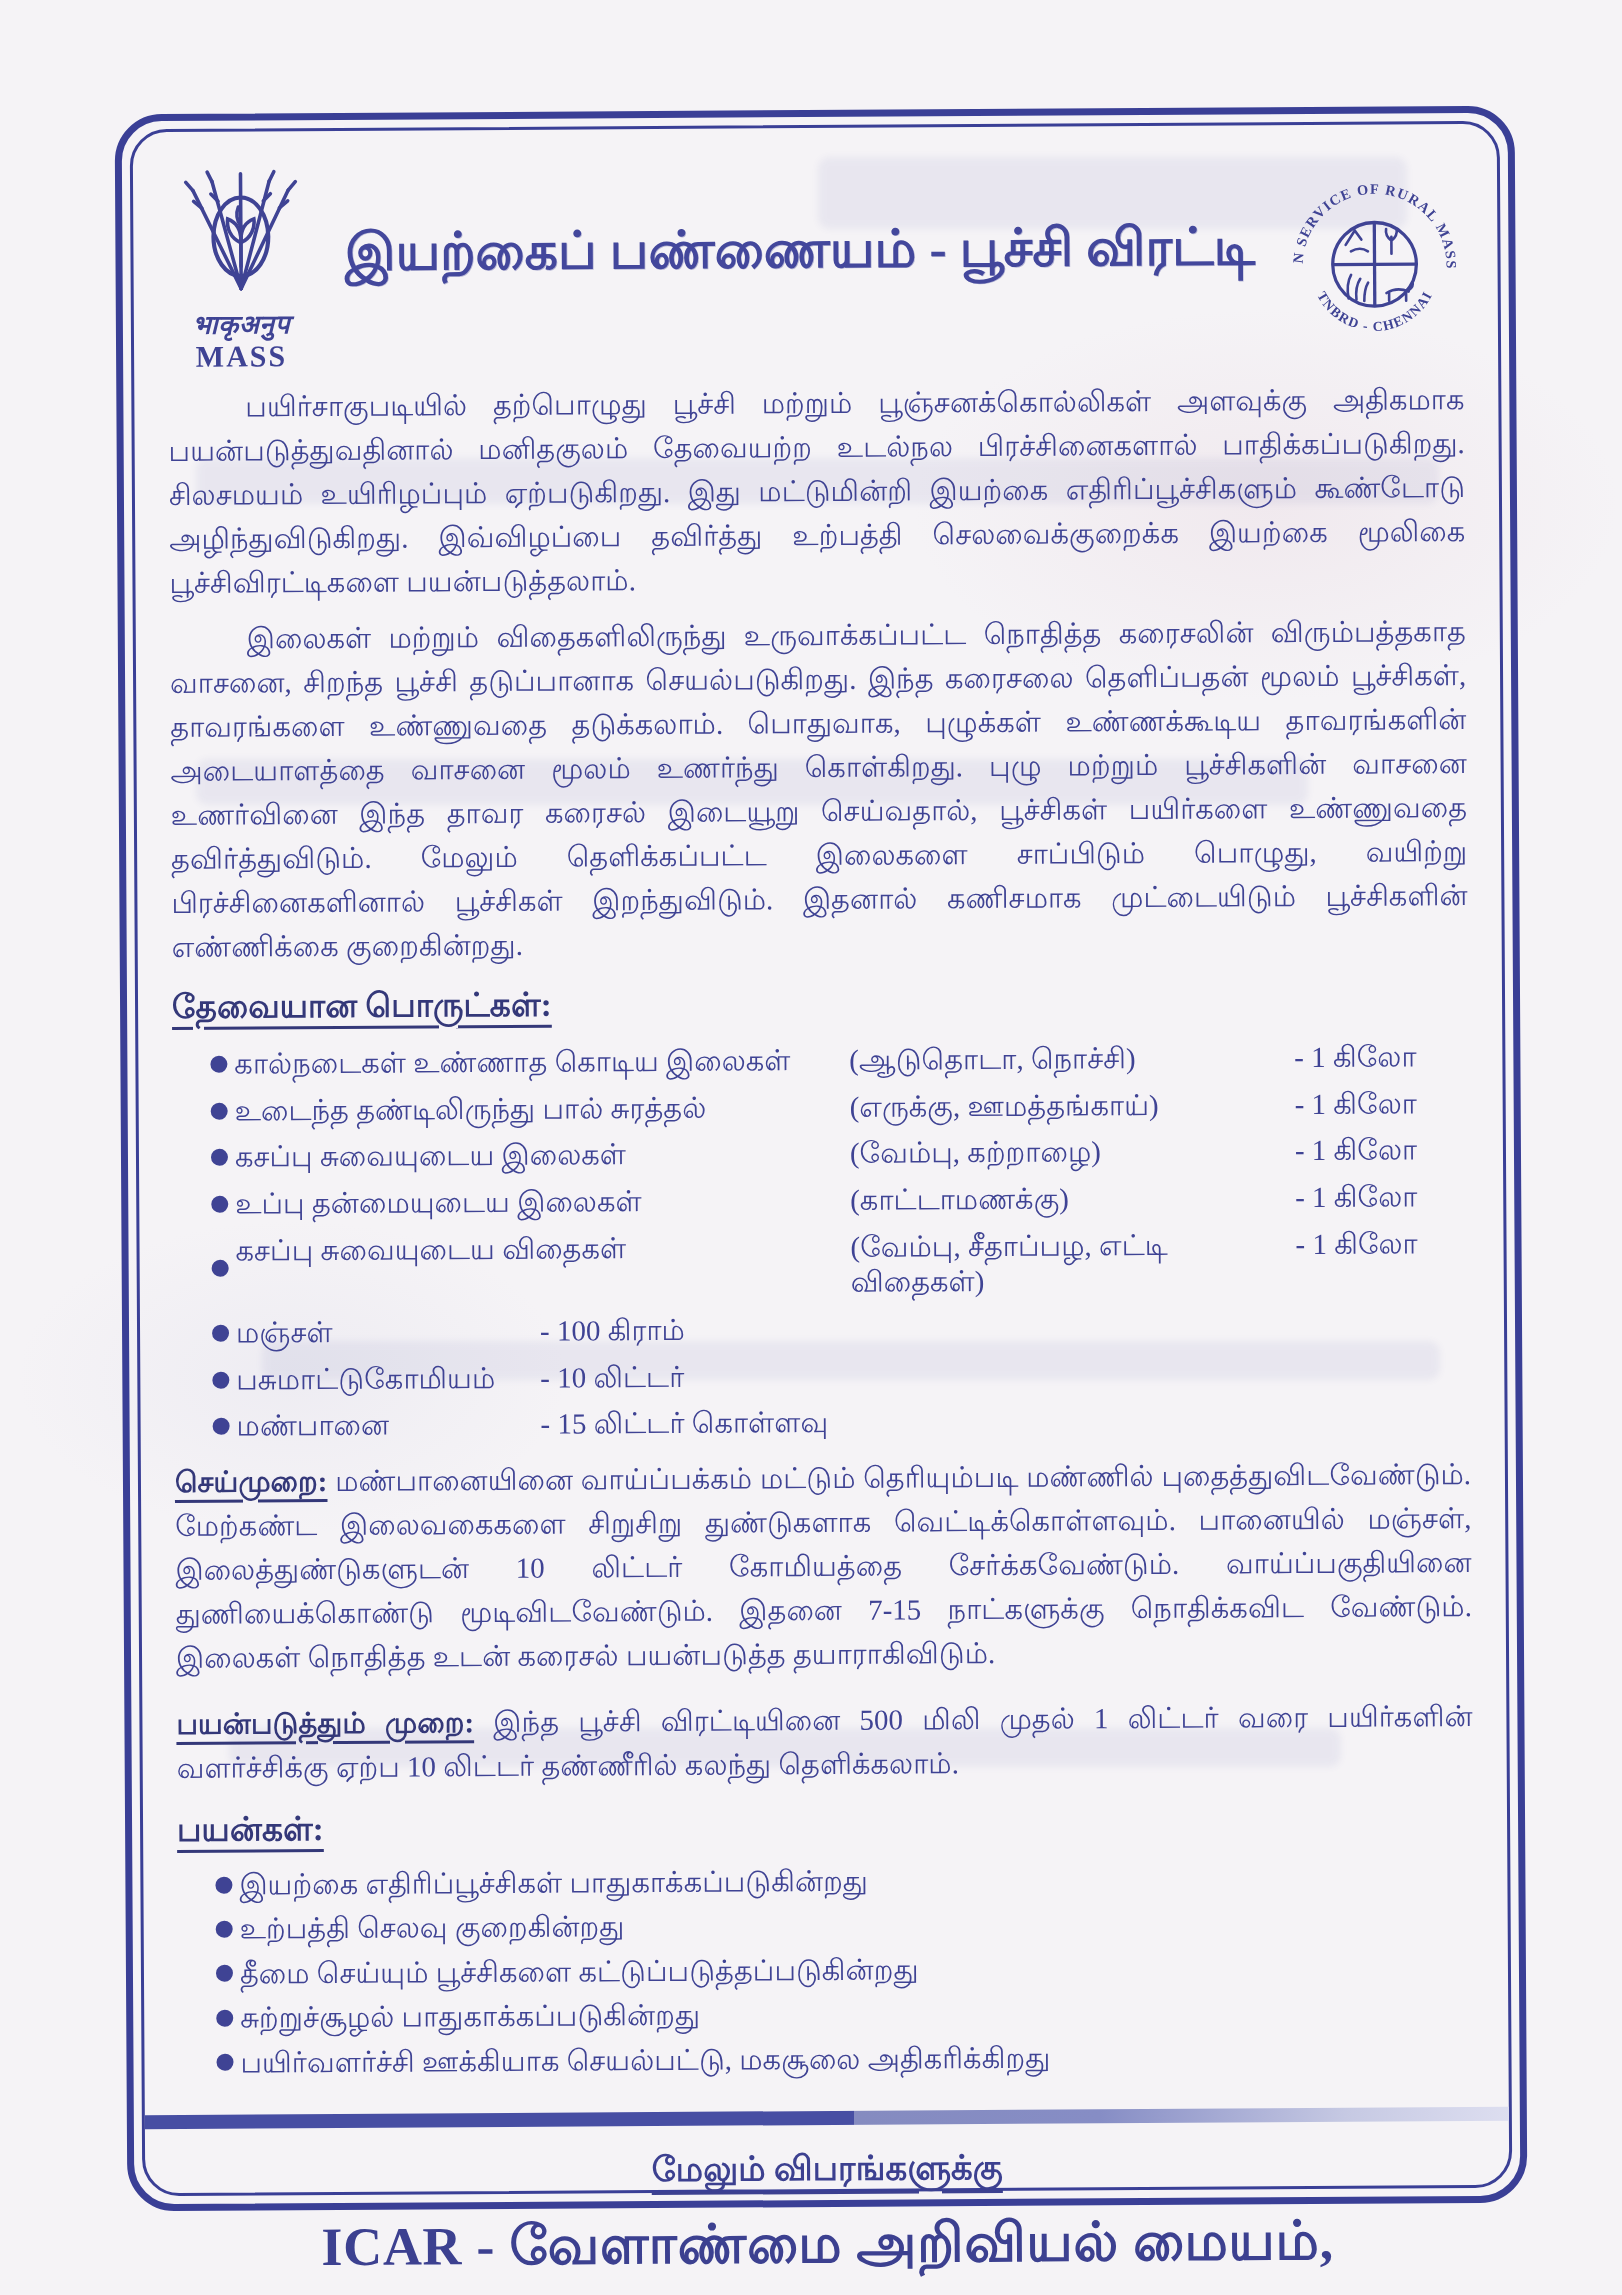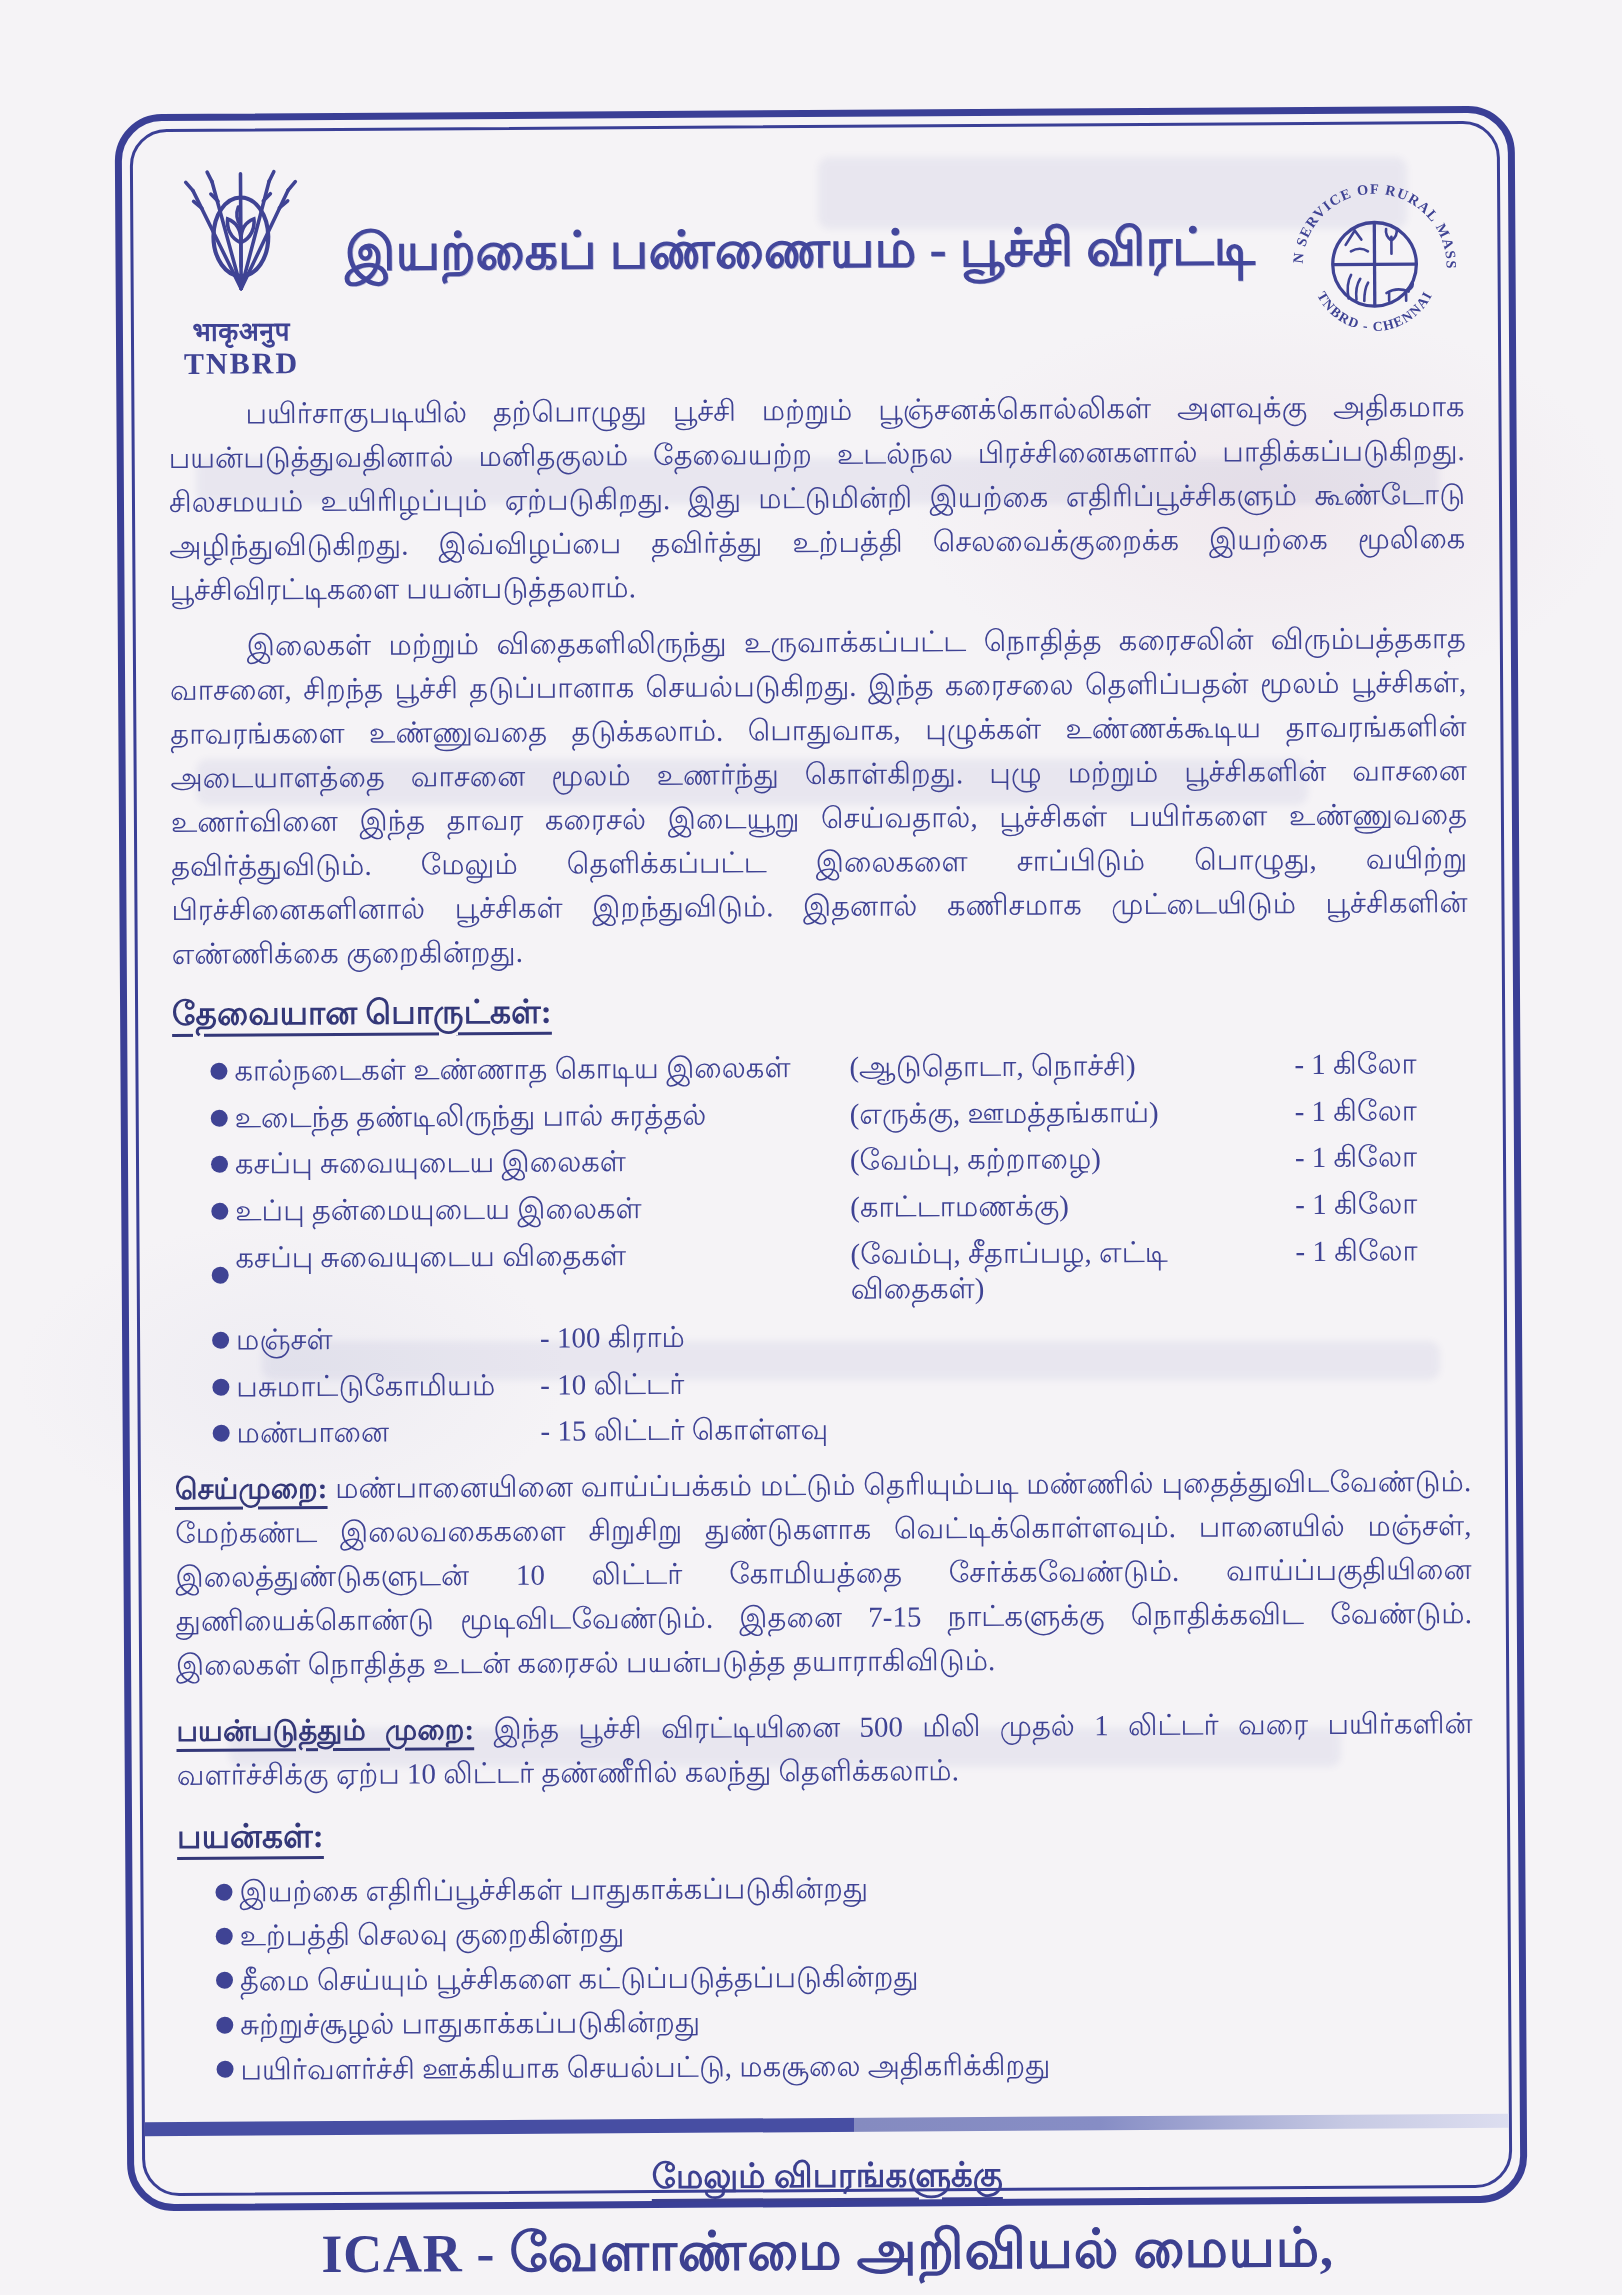--- a/index.html
+++ b/index.html
@@ -23,21 +23,21 @@
   .frame-inner{
     position:absolute;inset:7.9px;
     border:3.3px solid #3a3f96;border-radius:37px;
     box-sizing:border-box;
     padding:18.3px 34px 0 34px;
   }
   
   .hdr{display:flex;align-items:flex-start;margin-top:17px;}
   .icar-logo{width:147px;text-align:center;flex:0 0 auto;}
   .icar-logo svg{display:block;margin:0 auto;}
-  .icar-hindi{font-size:26px;font-weight:bold;margin-top:15px;letter-spacing:0.7px;}
+  .icar-hindi{font-size:26px;font-weight:bold;margin-top:8px;letter-spacing:0.7px;font-style:italic;}
   .icar-acr{font-size:30px;font-weight:bold;letter-spacing:2px;margin-top:-2.6px;}
   .title{
     flex:1;text-align:center;
     font-size:52px;font-weight:bold;line-height:1.1;
     padding-top:58px;color:#43479c;
     text-shadow:0.7px 0.7px 0 rgba(63,67,148,.35);
   }
   .emblem{width:178px;flex:0 0 auto;padding-top:7.9px;}
   
   .para{
@@ -112,21 +112,21 @@
 
               <ellipse cx="110" cy="118" rx="46" ry="66" stroke-width="7"></ellipse>
 
               <path d="M110 168 L110 100"></path>
               <path d="M110 128 C92 120 86 102 88 88 C104 94 110 108 110 124"></path>
               <path d="M110 128 C128 120 134 102 132 88 C116 94 110 108 110 124"></path>
               <path d="M110 100 C102 88 102 78 106 68"></path>
             </g>
           </svg>
           <div class="icar-hindi">भाकृअनुप</div>
-          <div class="icar-acr">TNBRD</div>
+          <div class="icar-acr">MASS</div>
         </div>
 
         <div class="title">இயற்கைப் பண்ணையம் - பூச்சி விரட்டி</div>
 
         <div class="emblem">
           <svg width="178" height="183" viewBox="0 0 272 280">
             <defs>
               <path id="arcTop" d="M 26 150 A 110 110 0 1 1 246 150" fill="none"></path>
               <path id="arcBot" d="M 38 152 A 98 98 0 0 0 234 152" fill="none"></path>
             </defs>

